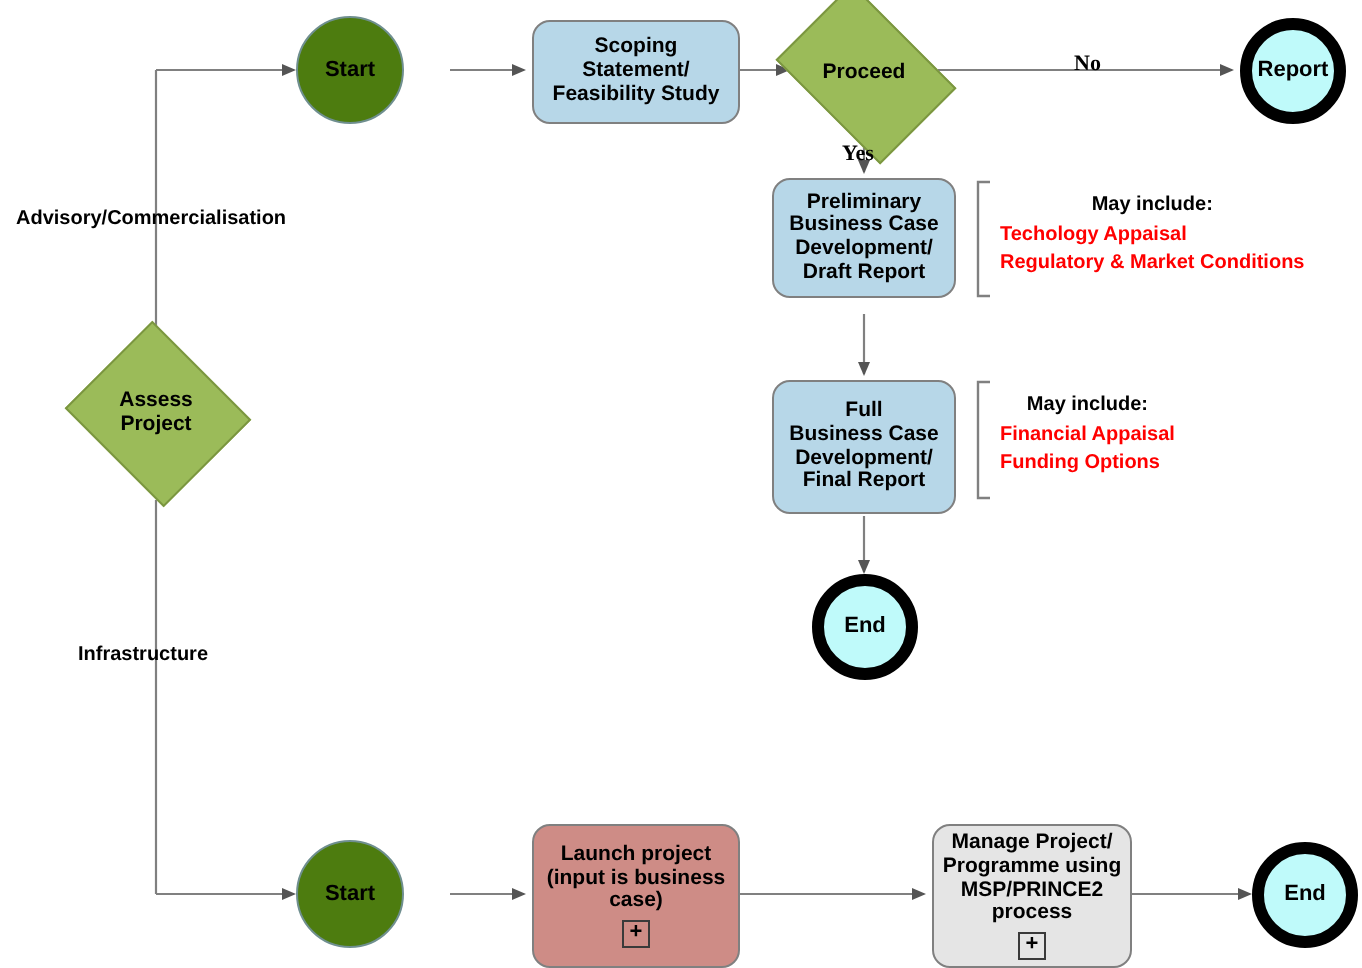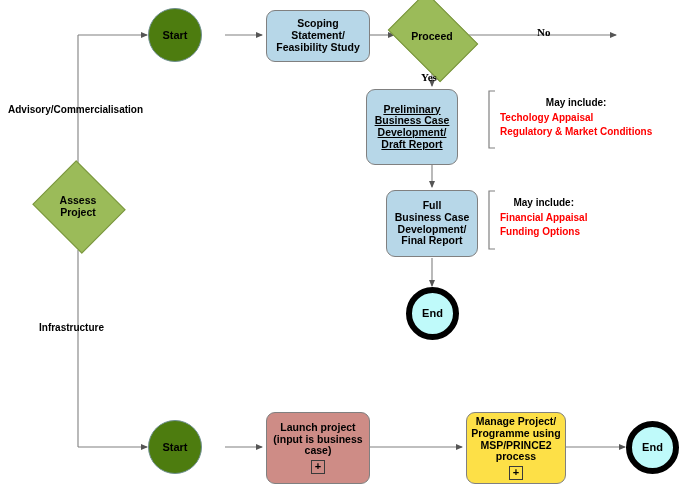--- a/index.html
+++ b/index.html
@@ -51,21 +51,21 @@
   
   .proc {
     border-radius: 9px;
     border: 1px solid #808080;
     font-size: 10.5px;
     padding: 2px 3px;
     flex-direction: column;
   }
   .proc.blue { background: #B7D7E8; }
   .proc.rose { background: #CE8C86; }
-  .proc.peach { background: #fde047; }
+  .proc.peach { background: #e5e5e5; }
 
   .proc .lines { display: block; }
   .proc .plus {
     display: inline-block;
     margin-top: 3px;
     width: 12px; height: 12px;
     line-height: 10px;
     font-size: 11px;
     font-weight: bold;
     border: 1px solid #3a3a3a;
@@ -192,22 +192,25 @@
 
   <div class="node diamond" style="left:396px; top:10px; width:72px; height:52px;">
     <div class="dshape"></div>
     <div class="dlabel">Proceed</div>
   </div>
 
   <div class="edgelabel" style="left:537px; top:26px;">No</div>
 
   <div class="edgelabel" style="left:421px; top:71px;">Yes</div>
 
-
-  <div class="node proc blue" style="left:366px; top:89px; width:92px; height:76px;text-decoration:underline;">
+  <div class="node circle-end" style="left:620px; top:9px; width:53px; height:53px;">
+    <span>Report</span>
+  </div>
+
+  <div class="node proc blue" style="left:386px; top:89px; width:92px; height:60px;">
     <span class="lines">Preliminary</span>
     <span class="lines">Business Case</span>
     <span class="lines">Development/</span>
     <span class="lines">Draft Report</span>
   </div>
 
   <div class="annot" style="left:500px; top:96px;">
     <div class="head">May include:</div>
     <div class="item">Techology Appaisal</div>
     <div class="item">Regulatory &amp; Market Conditions</div>

